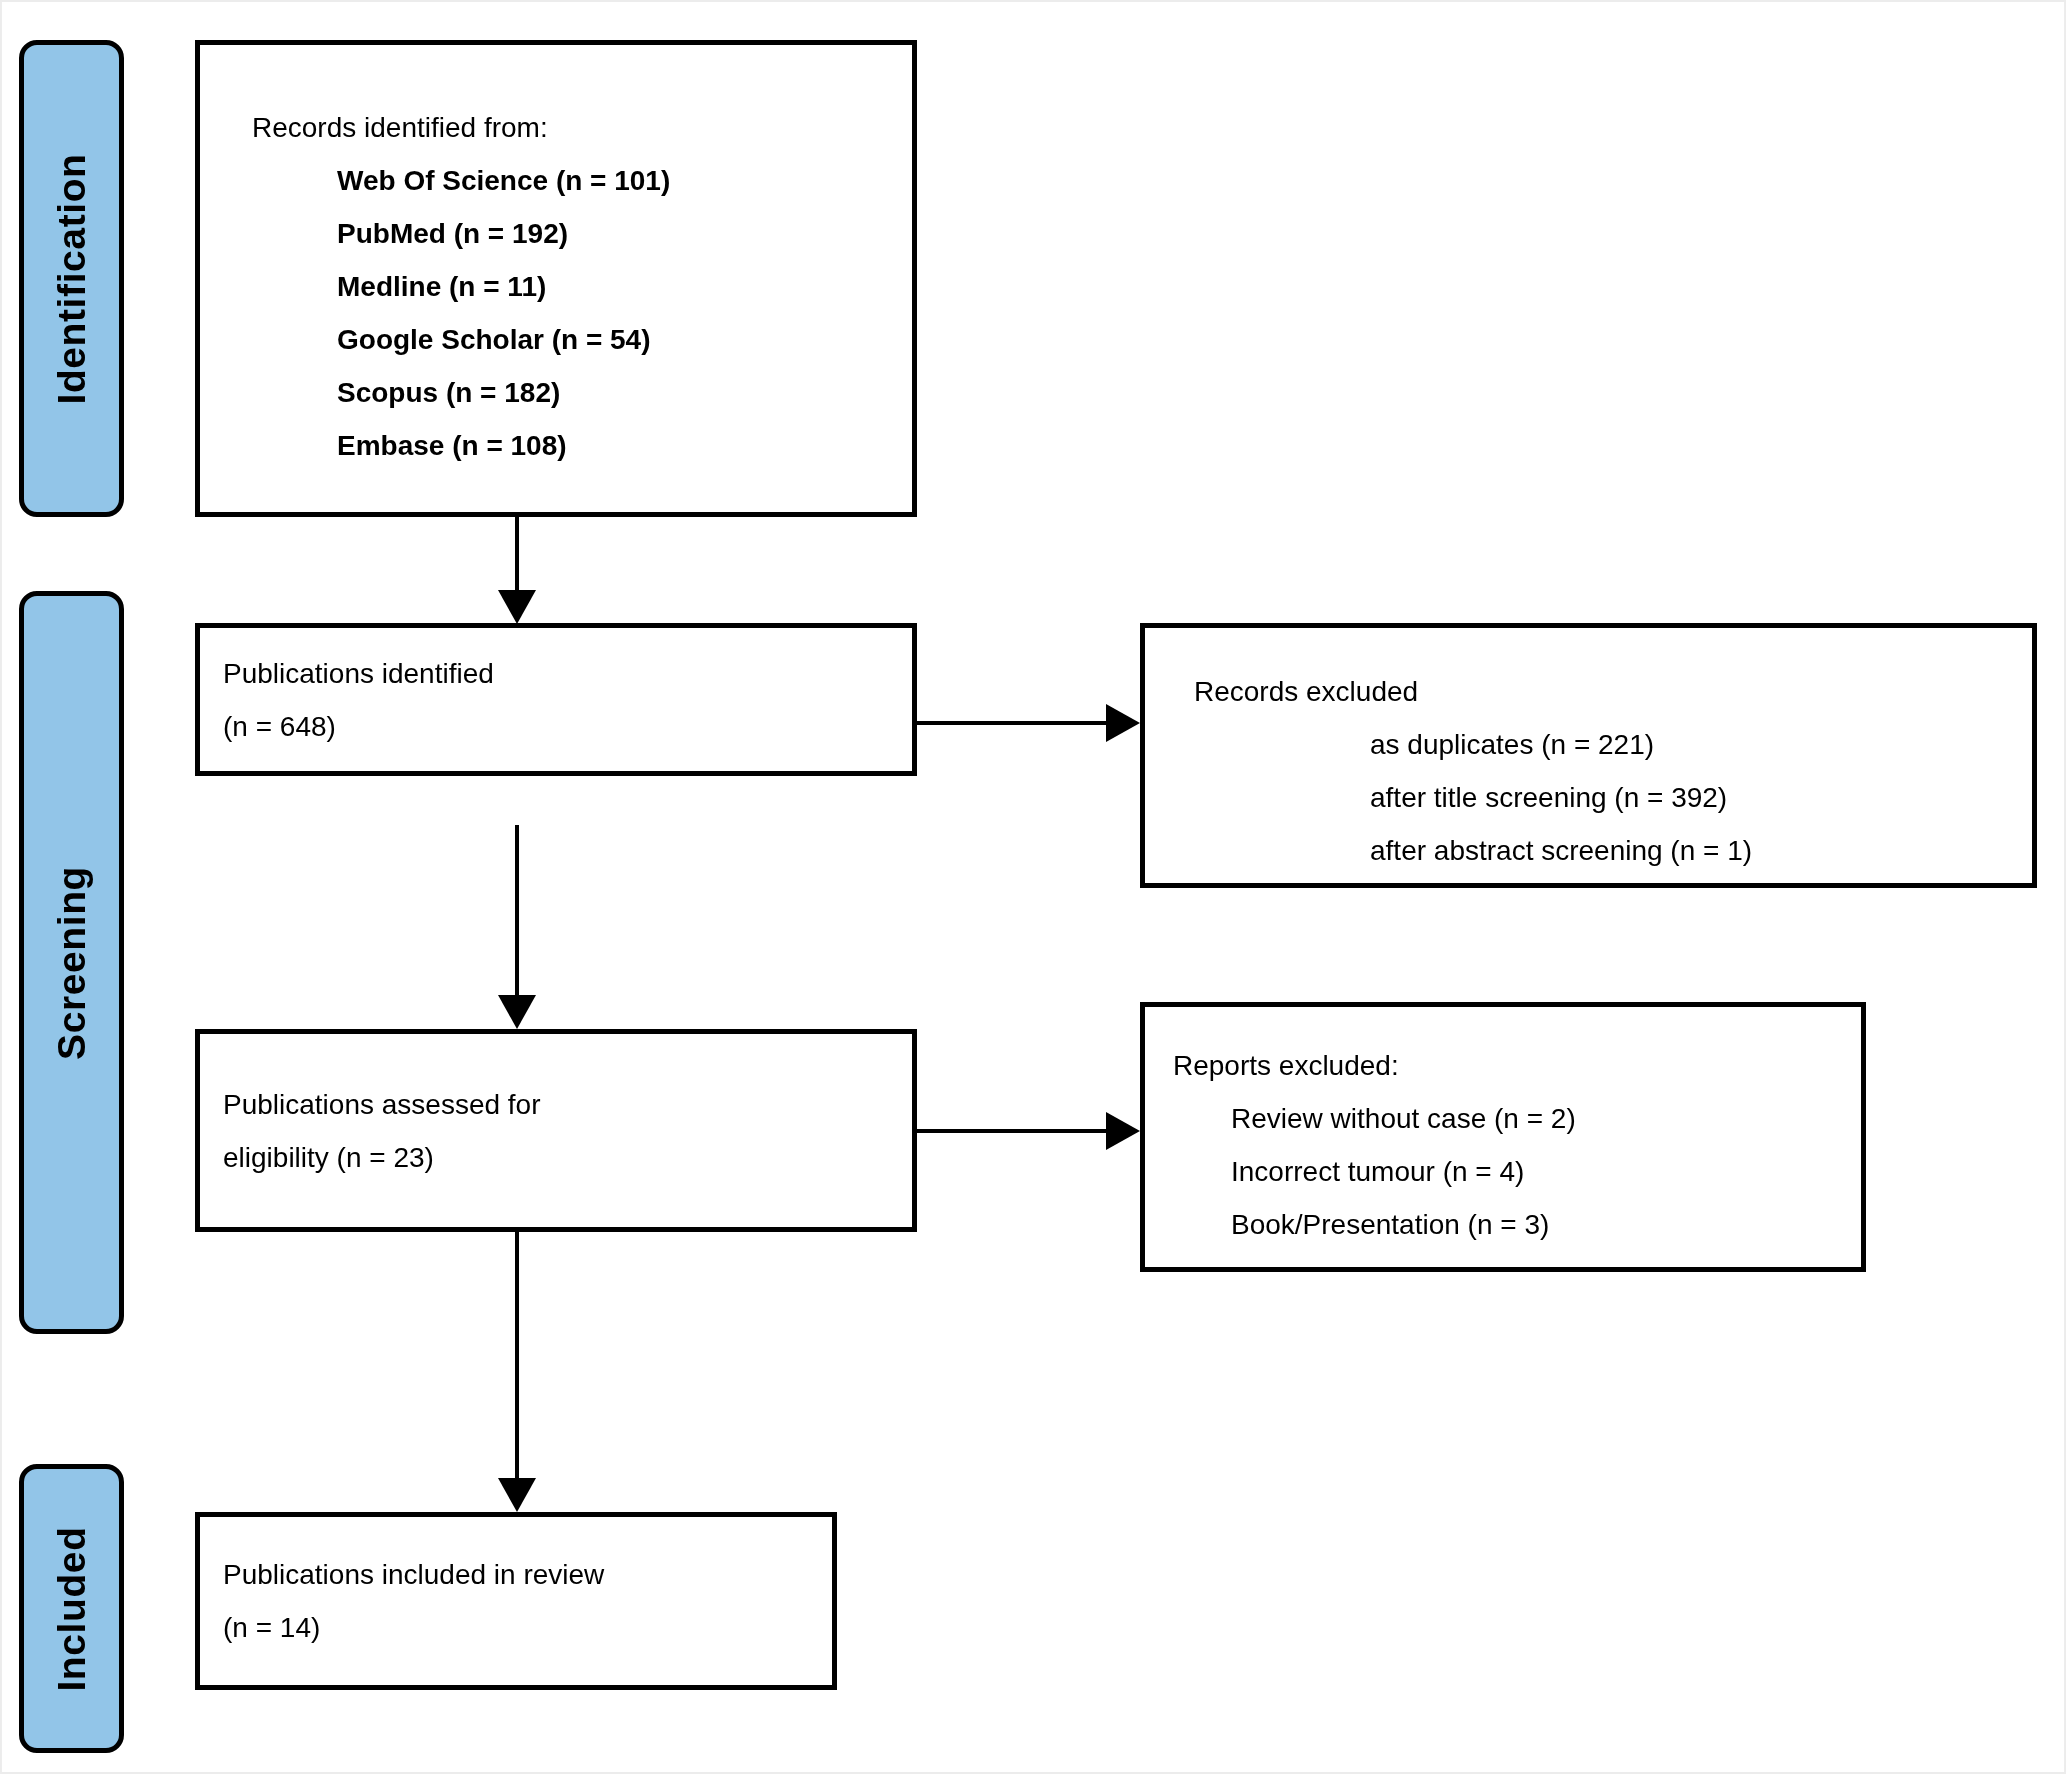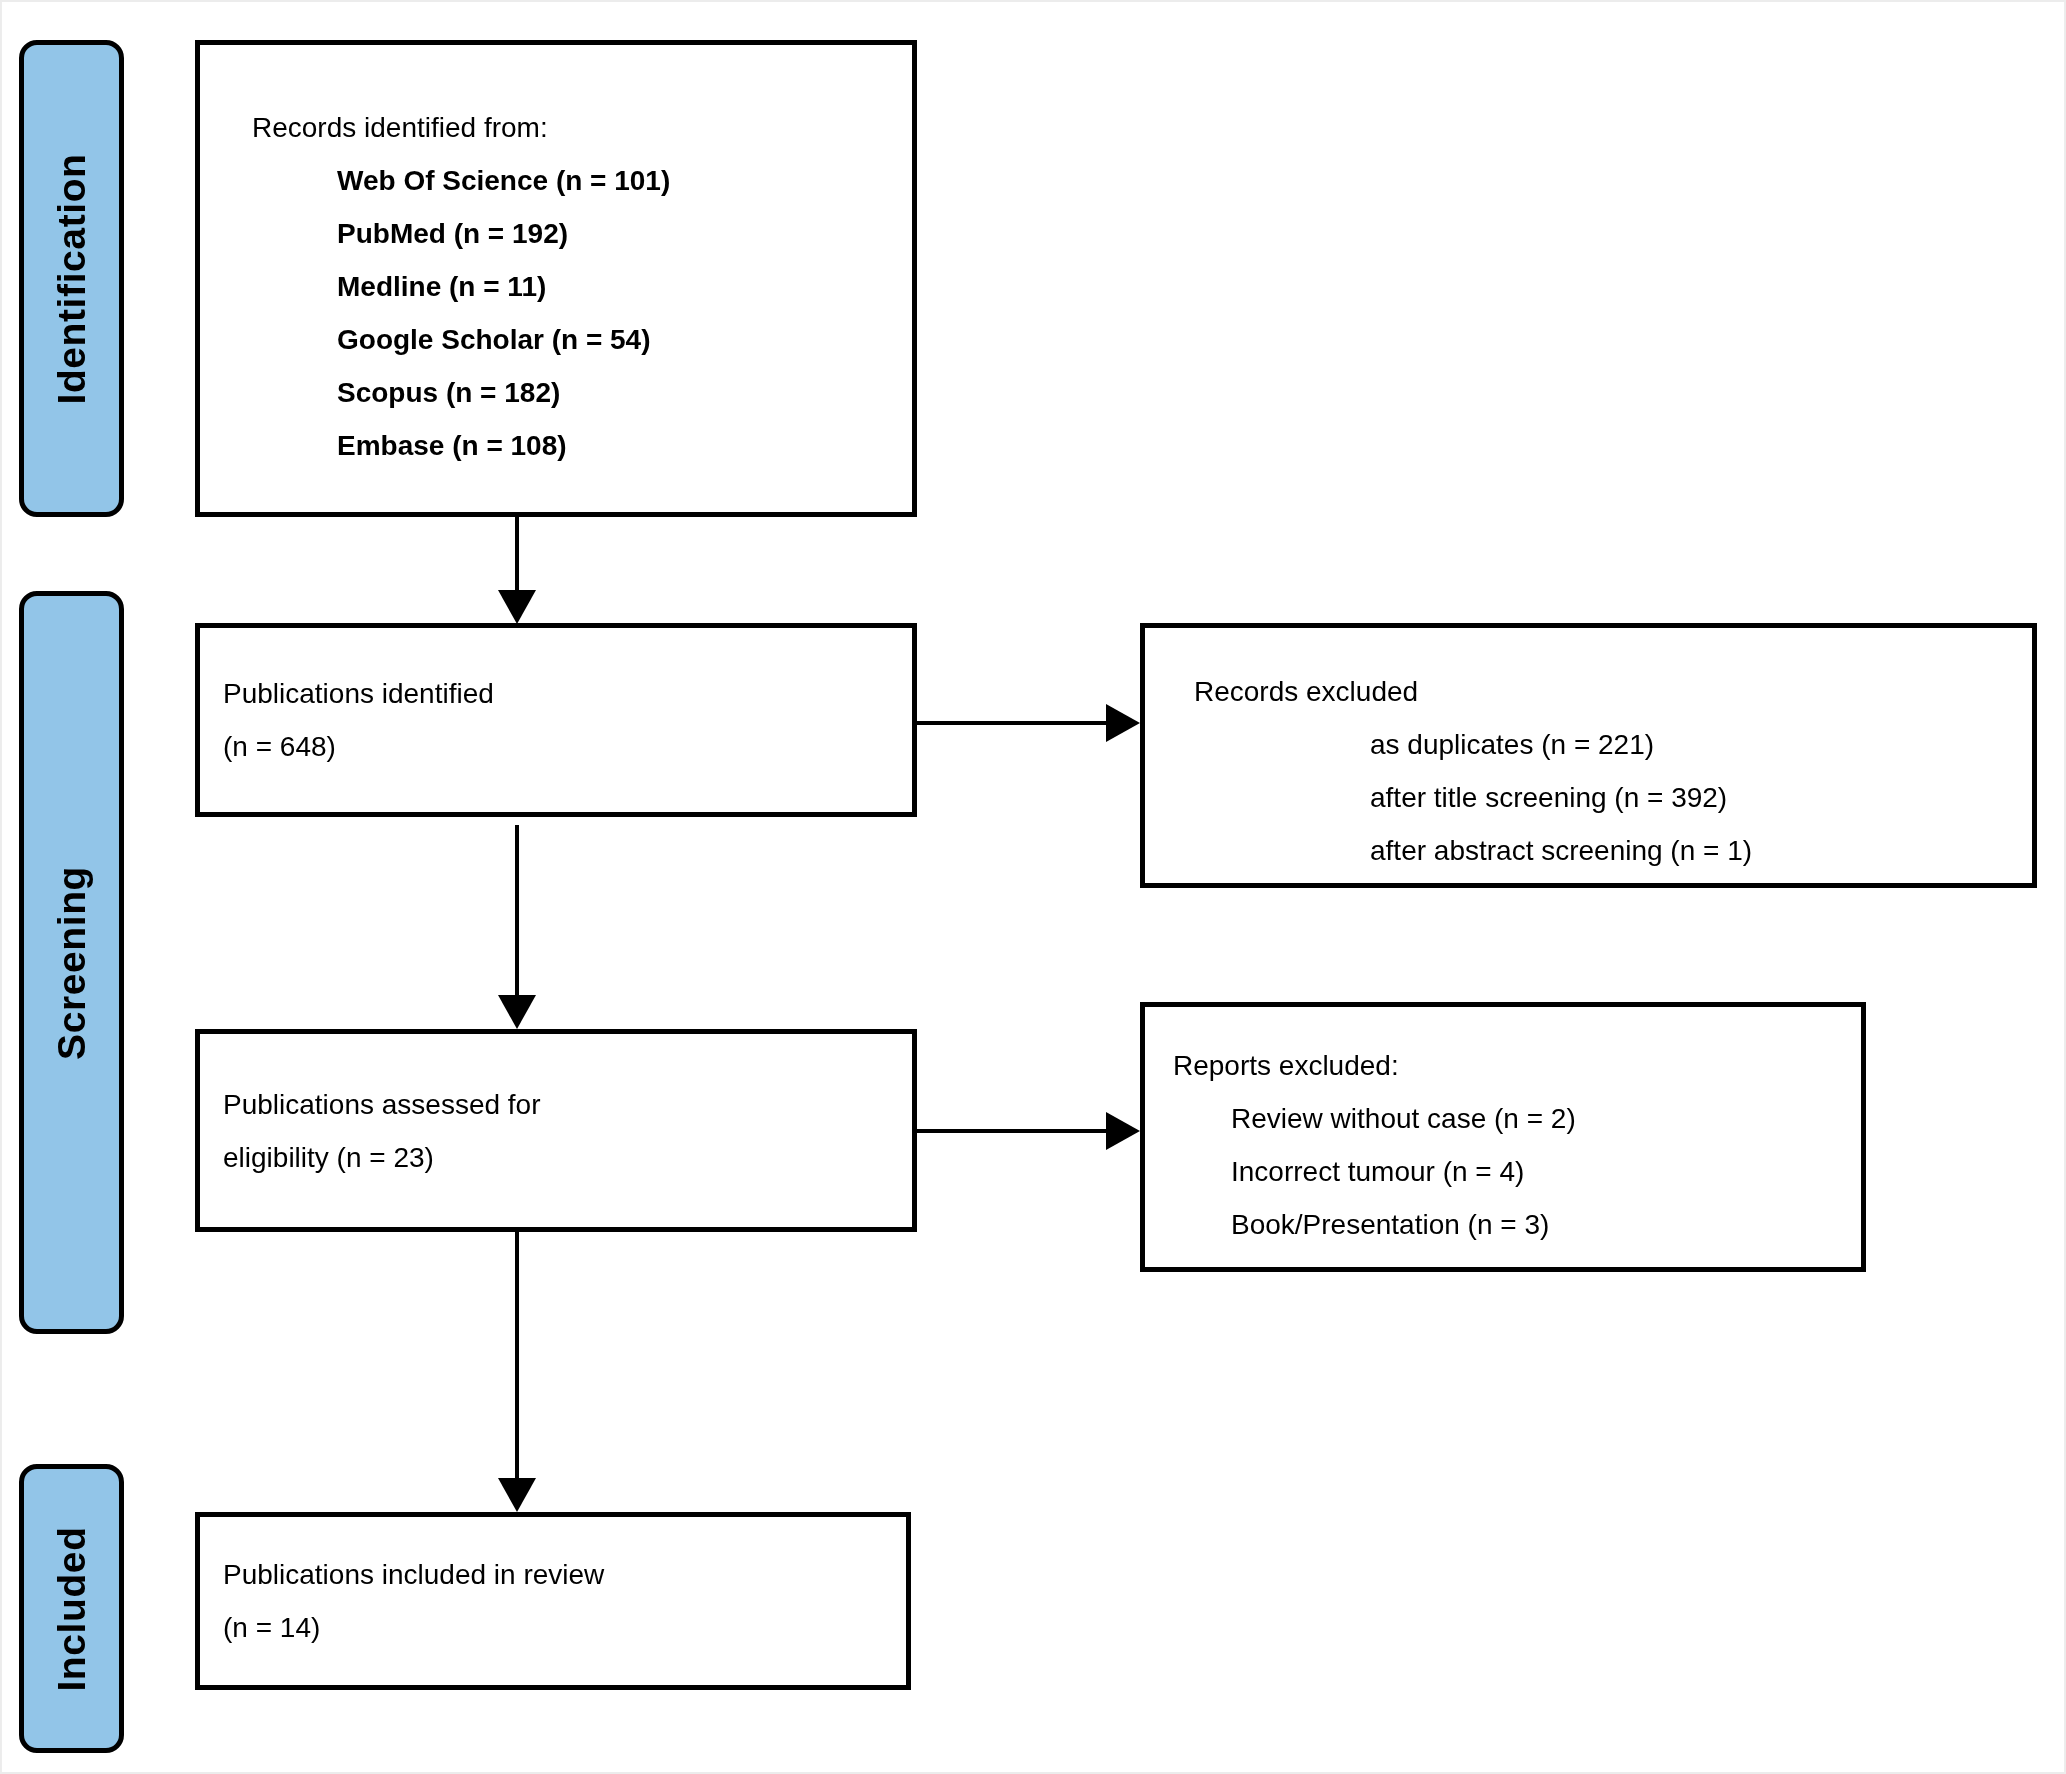--- a/index.html
+++ b/index.html
@@ -42,31 +42,31 @@
   }
   .list{margin:0;padding:0;list-style:none;}
   .centered{
     display:flex;flex-direction:column;justify-content:center;
     height:100%;
   }
 
   #box-records-identified{left:195px;top:40px;width:722px;height:477px;padding:56px 10.3px 0 52px;}
   #box-records-identified .list{padding-left:85px;font-weight:bold;}
 
-  #box-publications-identified{left:195px;top:623px;width:722px;height:194px;padding:0 10.3px 0 23px;}
+  #box-publications-identified{left:195px;top:623px;width:722px;height:153px;padding:0 10.3px 0 23px;}
 
   #box-records-excluded{left:1140px;top:623px;width:897px;height:265px;padding:37px 7.7px 0 49px;}
   #box-records-excluded .list{padding-left:176px;}
 
   #box-publications-assessed{left:195px;top:1029px;width:722px;height:203px;padding:0 10.3px 0 23px;}
 
   #box-reports-excluded{left:1140px;top:1002px;width:726px;height:270px;padding:32px 7.7px 0 28px;}
   #box-reports-excluded .list{padding-left:58px;}
 
-  #box-publications-included{left:195px;top:1512px;width:716px;height:178px;padding:0 23px 0 23px;}
+  #box-publications-included{left:195px;top:1512px;width:642px;height:178px;padding:0 23px 0 23px;}
 
   
   .arrow-v{position:absolute;width:3.9px;}
   .arrow-v .stem{position:absolute;left:0;top:0;bottom:30px;width:3.9px;background:#000;}
   .arrow-v .head{
     position:absolute;bottom:0;left:1.9px;
     transform:translateX(-50%);
     width:0;height:0;
     border-left:19px solid transparent;
     border-right:19px solid transparent;

